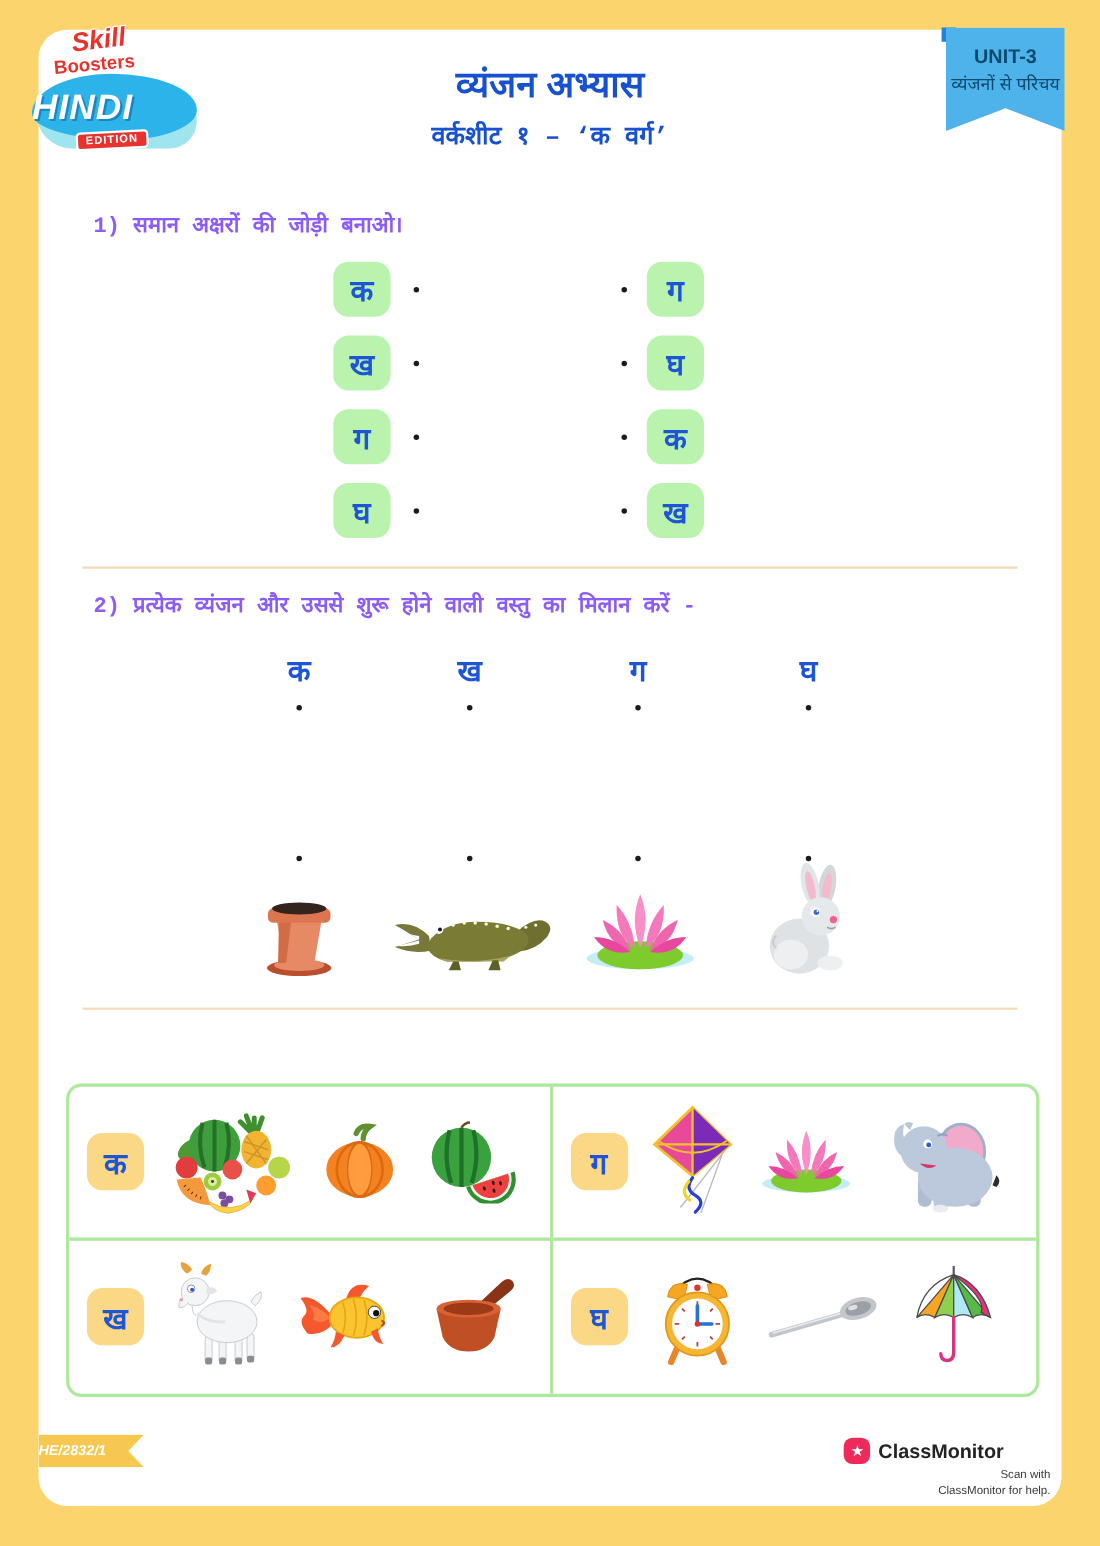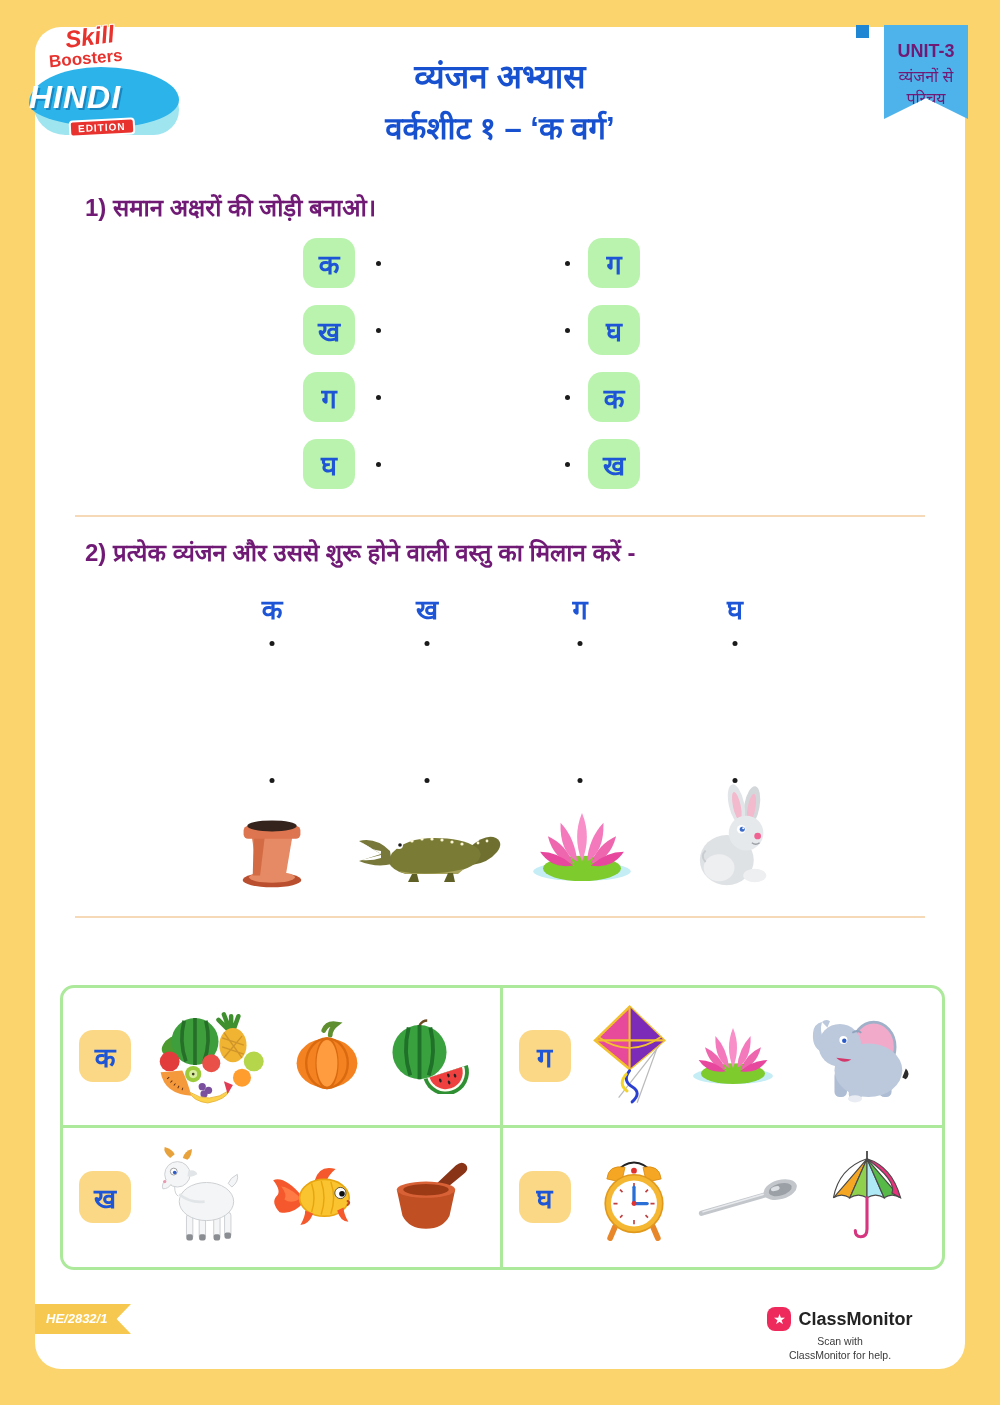--- a/index.html
+++ b/index.html
@@ -16,32 +16,32 @@
     text-shadow:-1px -1px 0 #fff,1px -1px 0 #fff,-1px 1px 0 #fff,1px 1px 0 #fff; }
   .logo-blob-back { position:absolute; left:6px; top:66px; width:146px; height:54px; background:#9FE5F0; border-radius:30px 40px 35px 45px; }
   .logo-blob { position:absolute; left:2px; top:52px; width:150px; height:60px; background:#2BB3EA; border-radius:48% 52% 45% 55%/60% 55% 45% 40%;
     display:flex; align-items:center; justify-content:flex-start; }
   .logo-hindi { color:#fff; font-weight:bold; font-style:italic; font-size:32px; letter-spacing:1px;
     text-shadow:2px 2px 0 #1a86bf; }
   .logo-edition { position:absolute; left:42px; top:104px; background:#E8322E; border:2px solid #fff; color:#fff; font-weight:bold;
     font-size:10px; letter-spacing:1px; padding:1px 7px; border-radius:4px; transform:rotate(-3deg); }
 
   
-  .unit-ribbon { position:absolute; right:-3px; top:-2px; width:84px; height:94px; background:#4FB3EB; z-index:4;
-    clip-path:polygon(0 0,100% 0,100% 100%,50% 78%,0 100%); text-align:center; color:#701a75; }
+  .unit-ribbon { position:absolute; right:-3px; top:-2px; width:108px; height:94px; background:#4FB3EB; z-index:4;
+    clip-path:polygon(0 0,100% 0,100% 100%,50% 78%,0 100%); text-align:center; color:#0c4a6e; }
   .unit-fold { position:absolute; right:96px; top:-2px; width:13px; height:13px; background:#1F86D4; z-index:3; }
   .unit-line1 { font-weight:bold; font-size:18px; margin-top:16px; }
   .unit-line2 { font-size:16px; margin-top:3px; }
 
   
   .title { position:absolute; left:0; top:26px; width:100%; text-align:center; color:#1751D0; font-weight:bold; z-index:1; }
   .title-l1 { font-size:33px; }
-  .title-l2 { font-size:31px; margin-top:8px; }
-
-  .heading { position:absolute; font-size:24px; color:#701a75; font-weight:600; }
+  .title-l2 { font-size:23px; margin-top:8px;font-family:Liberation Mono, monospace; }
+
+  .heading { position:absolute; font-size:20px; color:#8b5cf6; font-weight:600;font-family:Liberation Mono, monospace; }
 
   
   .s1-row { position:absolute; left:0; width:100%; height:50px; }
   .chip { width:52px; height:50px; border-radius:14px; background:#B9F3AE; display:flex; align-items:center; justify-content:center;
     font-size:27px; font-weight:bold; color:#1D55D6; position:absolute; }
   .chip-orange { background:#FBD885; width:52px; height:52px; }
   .s1-left { left:268px; }
   .s1-right { left:553px; }
   .dot { position:absolute; width:5px; height:5px; background:#1b1b1b; border-radius:50%; }
   .s1-dot-l { left:341px; top:23px; }
@@ -58,26 +58,26 @@
   .s3-table { position:absolute; left:25px; top:958px; width:885px; height:285px; border:3px solid #ACE99B; border-radius:14px;
     display:grid; grid-template-columns:1fr 1fr; grid-template-rows:1fr 1fr; overflow:hidden; background:#fff; }
   .s3-cell { display:flex; align-items:center; padding:0 10px 0 16px; }
   .s3-cell.bR { border-right:3px solid #ACE99B; }
   .s3-cell.bB { border-bottom:3px solid #ACE99B; }
   .s3-cell .chip { position:relative; flex:0 0 52px; }
   .s3-imgs { flex:1; display:flex; align-items:center; justify-content:space-evenly; }
 
   
   .he-ribbon { position:absolute; left:0; top:1277px; width:96px; height:30px; background:#F6C84F; color:#fff; font-weight:bold;
-    font-size:13px; line-height:30px; padding-left:11px; clip-path:polygon(0 0,100% 0,85% 50%,100% 100%,0 100%); font-style:italic; }
+    font-size:13px; line-height:30px; clip-path:polygon(0 0,100% 0,85% 50%,100% 100%,0 100%); font-style:italic; }
   .cm { position:absolute; left:690px; top:1280px; width:230px; text-align:center; }
   .cm-row { display:flex; align-items:center; justify-content:center; gap:7px; }
   .cm-icon { width:24px; height:24px; background:#EE2A5C; border-radius:8px; color:#fff; font-size:14px; line-height:24px; text-align:center; }
   .cm-name { font-weight:bold; font-size:18px; color:#232323; }
-  .cm-note { font-size:10.5px; color:#3a3a3a; margin-top:3px; line-height:1.35; }
+  .cm-note { font-size:10.5px; color:#3a3a3a; margin-top:3px; line-height:1.35;text-align:right; }
 </style>
 </head>
 <body>
 
 <div class="card">
 
   <div class="logo">
     <div class="logo-skill">Skill</div>
     <div class="logo-boosters">Boosters</div>
     <div class="logo-blob-back"></div>

